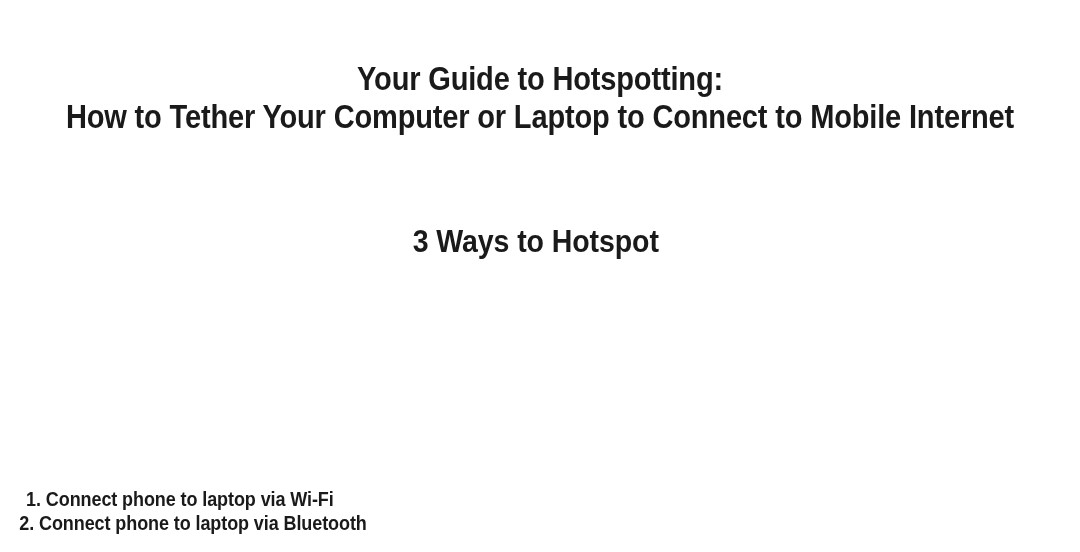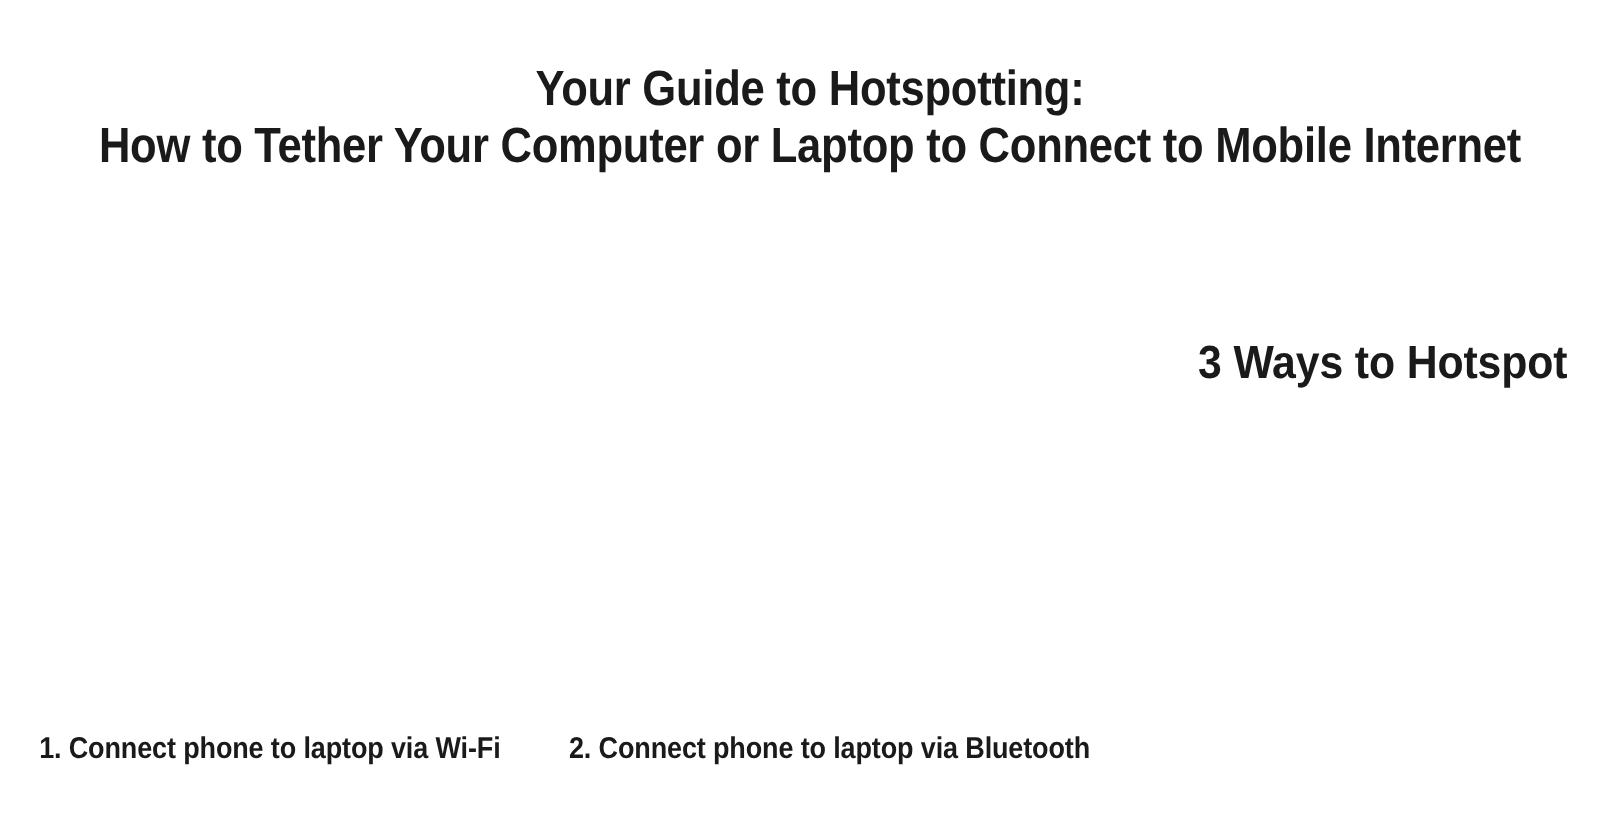--- a/index.html
+++ b/index.html
@@ -19,21 +19,21 @@
   .page {
     position: relative;
     width: 1080px;
     height: 552px;
     background: #ffffff;
   }
 
   
   .title-block {
     position: absolute;
-    top: 40px;
+    top: 60px;
     left: 0;
     width: 1080px;
     text-align: center;
   }
   .title-line {
     display: block;
     font-family: "Liberation Sans Narrow", "Liberation Sans", "DejaVu Sans", sans-serif;
     font-weight: 700;
     font-size: 33px;
     line-height: 38px;
@@ -43,21 +43,21 @@
     transform-origin: center center;
     white-space: nowrap;
   }
 
   
   .section-heading {
     position: absolute;
     top: 222px;
     left: 0;
     width: 1056px;
-    text-align: right;
+    text-align: center;
   }
   .section-heading-text {
     display: inline-block;
     font-family: "Liberation Sans Narrow", "Liberation Sans", "DejaVu Sans", sans-serif;
     font-weight: 700;
     font-size: 31px;
     line-height: 40px;
     letter-spacing: -0.1px;
     color: #1a1a1a;
     transform: scaleX(0.92);
@@ -87,20 +87,21 @@
   .illustration-slot.slot-3 { left: 720px; }
 
   
   .captions-row {
     position: absolute;
     top: 487px;
     left: 0;
     width: 920px;
     height: 30px;
     display: flex;
+    flex-direction: column;
     align-items: flex-start;
   }
   .caption-cell {
     width: 360px;
     text-align: center;
   }
   .caption-text {
     display: inline-block;
     font-family: "Liberation Sans Narrow", "Liberation Sans", "DejaVu Sans", sans-serif;
     font-weight: 700;

